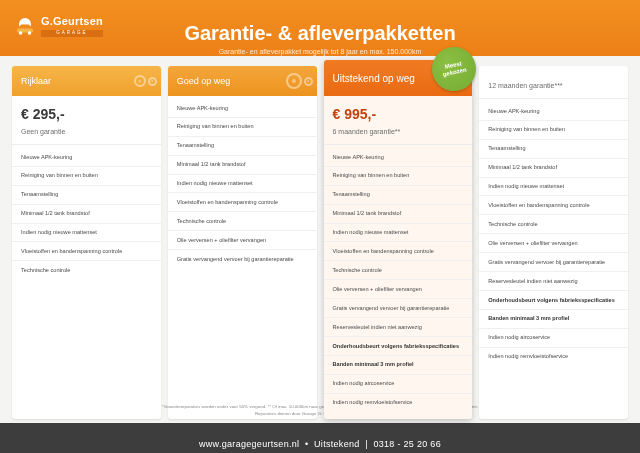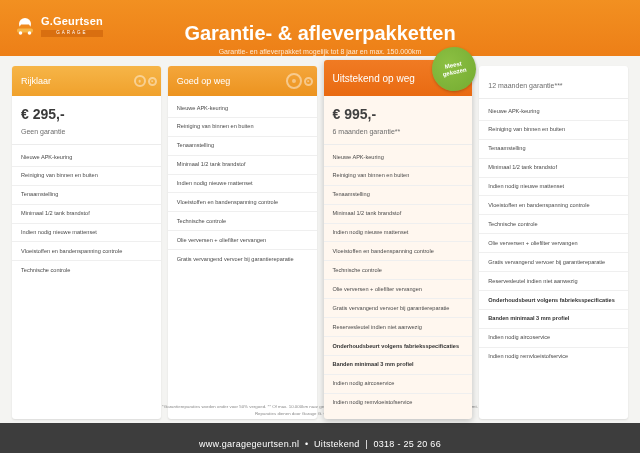--- a/index.html
+++ b/index.html
@@ -173,21 +173,21 @@
 
   .price-block {
     padding: 10px 9px 9px 9px;
     border-bottom: 1px solid #ececec;
   }
   .price {
     font-size: 14px;
     font-weight: bold;
     color: #3a3a3a;
   }
-  .card.featured .price { color: #404040; }
+  .card.featured .price { color: #c2410c; }
   .price-note {
     margin-top: 6px;
     font-size: 7px;
     color: #6d6d6d;
   }
 
   .features { padding: 3px 0 8px 0; }
   .feature {
     font-size: 5.6px;
     color: #4a4a4a;

